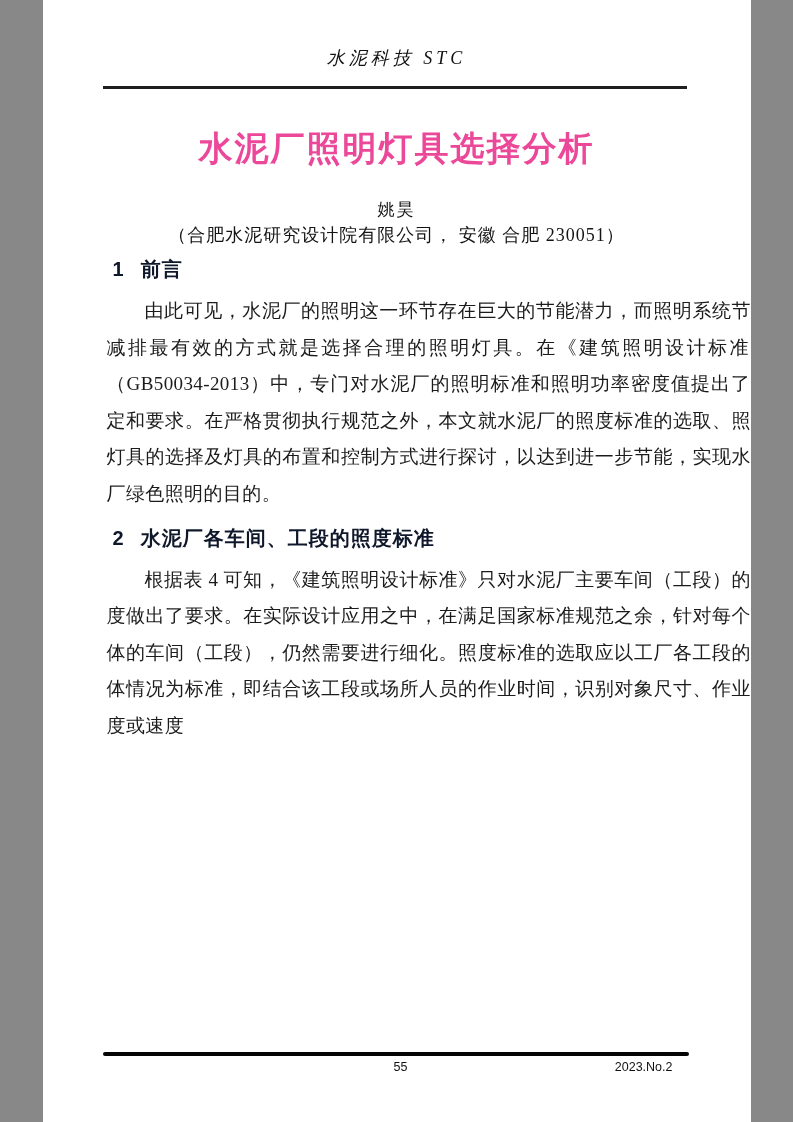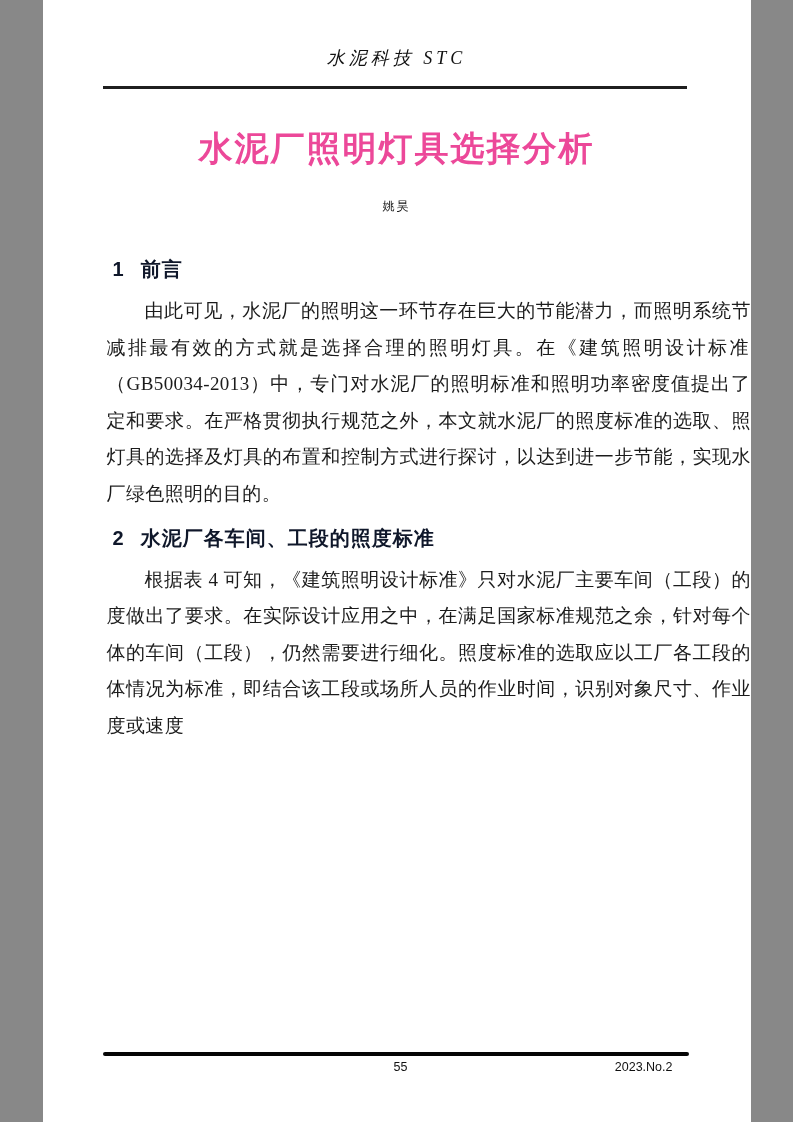--- a/index.html
+++ b/index.html
@@ -48,21 +48,21 @@
     letter-spacing: 2px;
     color: #ec4899;
     margin: 0;
   }
   .author-name {
     position: absolute;
     top: 198px;
     left: 0;
     right: 0;
     text-align: center;
-    font-size: 12px;
+    font-size: 17px;
     letter-spacing: 2px;
     color: #141414;
   }
   .author-affiliation {
     position: absolute;
     top: 223px;
     left: 0;
     right: 0;
     text-align: center;
     font-size: 18px;
@@ -133,20 +133,21 @@
 <div class="page">
 
   <div class="running-header">水泥科技 STC</div>
 
   <div class="header-rule"></div>
 
   <h1 class="article-title">水泥厂照明灯具选择分析</h1>
 
   <div class="author-name">姚昊</div>
 
+  <div class="author-affiliation">（合肥水泥研究设计院有限公司， 安徽  合肥  230051）</div>
 
   <div class="content">
 
     <div class="section section-1">
       <h2 class="section-heading">
         <span class="num">1</span><span>前言</span>
       </h2>
       <p class="body-paragraph">由此可见，水泥厂的照明这一环节存在巨大的节能潜力，而照明系统节能减排最有效的方式就是选择合理的照明灯具。在《建筑照明设计标准》（GB50034-2013）中，专门对水泥厂的照明标准和照明功率密度值提出了规定和要求。在严格贯彻执行规范之外，本文就水泥厂的照度标准的选取、照明灯具的选择及灯具的布置和控制方式进行探讨，以达到进一步节能，实现水泥厂绿色照明的目的。</p>
     </div>
 

